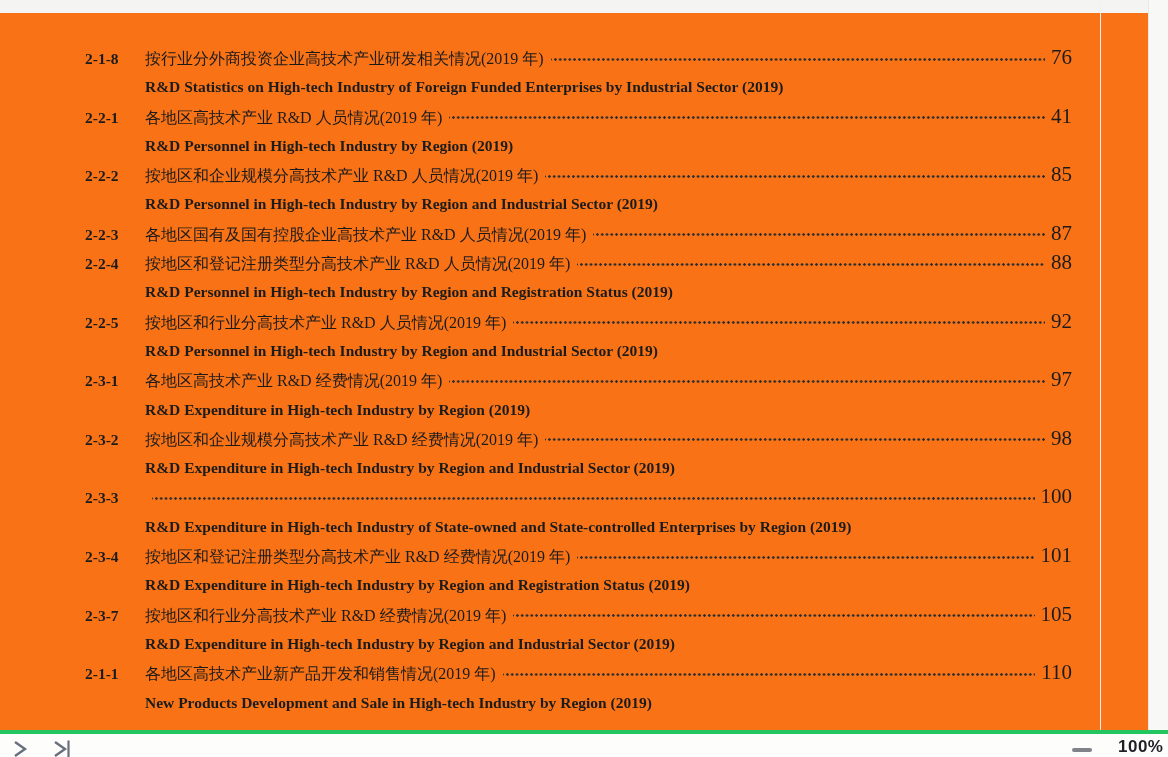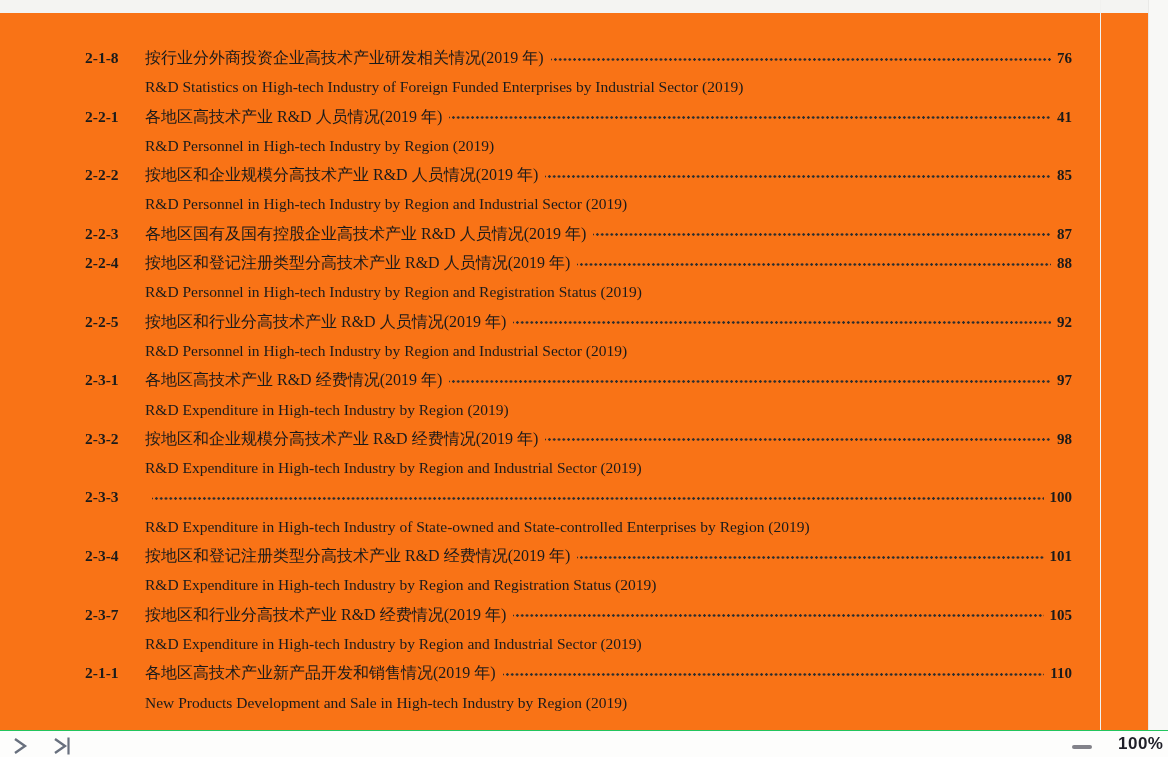--- a/index.html
+++ b/index.html
@@ -20,27 +20,27 @@
     color:#1b1b1b;
   }
   .toc-line{display:flex;align-items:baseline;height:29.3px;line-height:29.3px;white-space:nowrap;}
   .toc-num{flex:0 0 60px;font-weight:700;font-size:15.5px;}
   .toc-title{font-weight:400;font-size:16px;}
   .toc-leader{
     flex:1 1 auto;min-width:14px;align-self:stretch;margin:0 6px 0 7px;
     background-image:radial-gradient(circle,#2e2e2e 1.05px,transparent 1.45px);
     background-size:4.8px 4.8px;background-repeat:repeat-x;background-position:2px 13.5px;
   }
-  .toc-page{font-weight:700;font-size:15px;}
-  .toc-en{padding-left:60px;font-weight:400;font-size:15.5px;height:29.3px;line-height:29.3px;white-space:nowrap;overflow:hidden;}
+  .toc-page{font-weight:400;font-size:21px;}
+  .toc-en{padding-left:60px;font-weight:700;font-size:15.5px;height:29.3px;line-height:29.3px;white-space:nowrap;overflow:hidden;}
 
   
   .bottom-bar{
     position:absolute;left:0;top:730px;width:1168px;height:27px;
-    background:#fdfdfc;border-top:1px solid #22c55e;box-sizing:border-box;
+    background:#fdfdfc;border-top:4px solid #22c55e;box-sizing:border-box;
     font-family:"Liberation Sans","DejaVu Sans",sans-serif;
   }
   .nav-icons{position:absolute;left:10px;top:5px;display:flex;gap:20px;}
   .nav-btn{width:22px;height:20px;cursor:pointer;}
   .nav-btn svg{display:block;}
   .zoom-out{position:absolute;left:1072px;top:14px;width:20px;height:3.5px;border-radius:2px;background:#82828a;cursor:pointer;}
   .zoom-level{
     position:absolute;left:1118px;top:3px;
     font-size:17px;font-weight:700;color:#1f1f28;letter-spacing:.5px;white-space:nowrap;
   }

